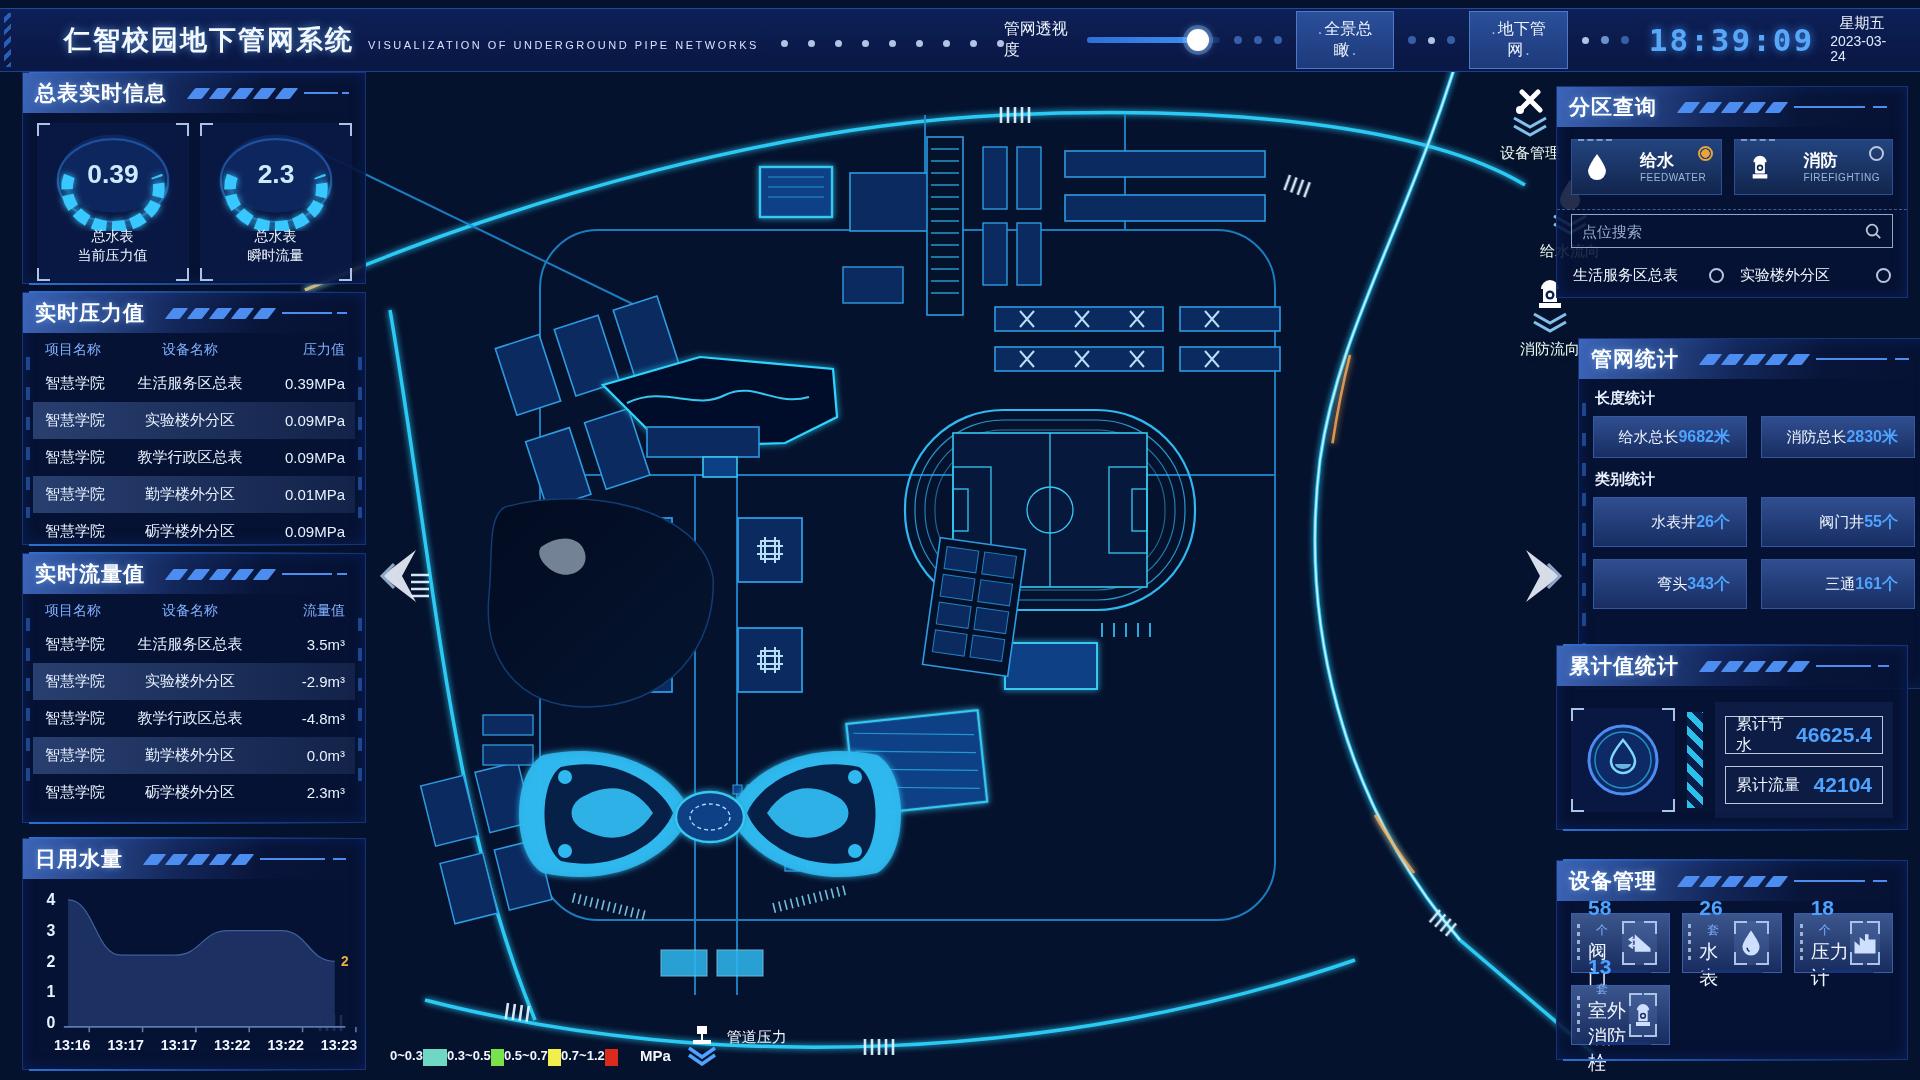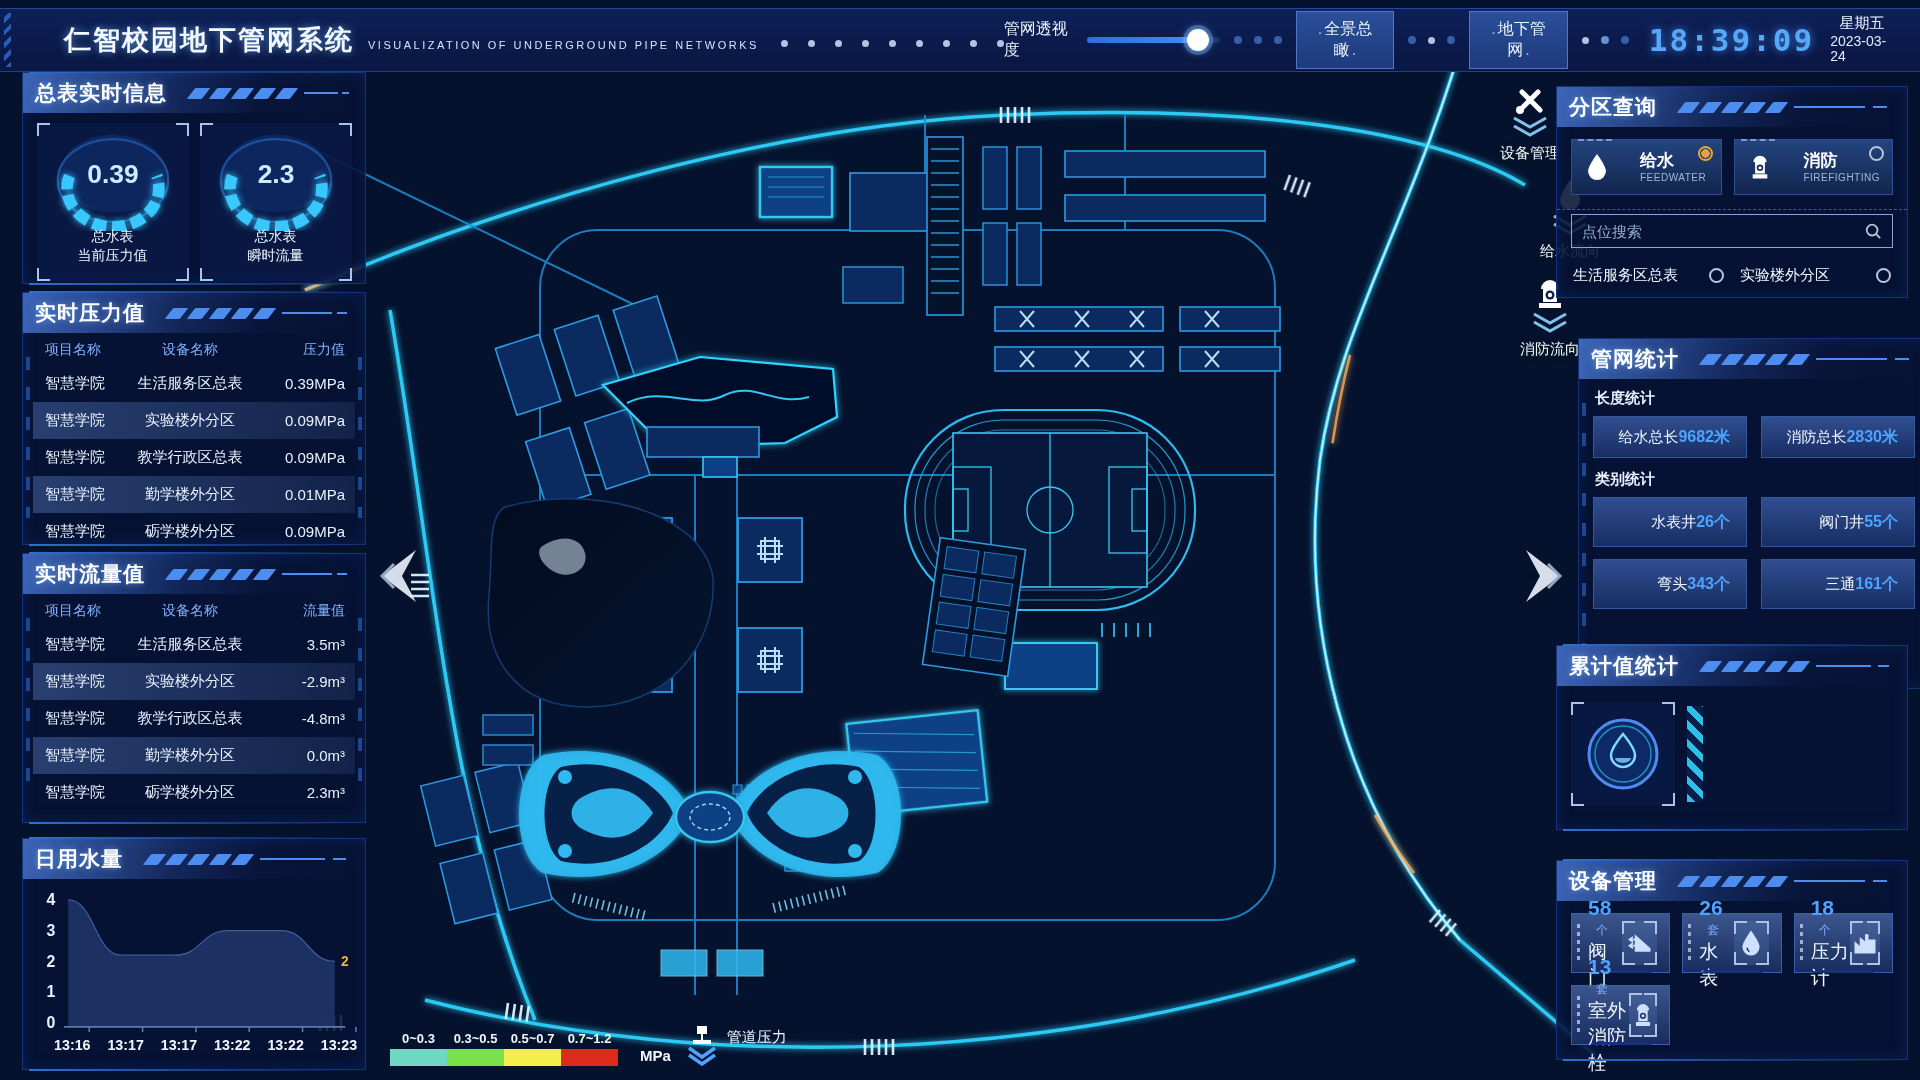--- a/index.html
+++ b/index.html
@@ -148,21 +148,21 @@
   .dev-lbl { font-size:19px; color:#f0f6ff; margin-top:0; }
   .dev-ico { position:relative; width:44px; height:44px; display:flex; align-items:center; justify-content:center;
     background:rgba(120,160,230,.18); }
 
   
   #campus-map { position:absolute; inset:0; z-index:0; }
   .map-tool { position:absolute; z-index:3; width:76px; text-align:center; cursor:pointer; }
   .map-tool .lbl { font-size:15px; color:#f0f6ff; text-shadow:0 1px 4px #021; margin-top:2px; white-space:nowrap; }
   .pg-arrow { position:absolute; z-index:2; cursor:pointer; }
   #legend { position:absolute; left:390px; top:1022px; z-index:3; display:flex; align-items:flex-end; gap:0; }
-  .seg { width:57px; display:flex; flex-direction:column; align-items:center; }
+  .seg { width:57px; display:flex; flex-direction:row; align-items:center; }
   .seg-label { font-size:13px; font-weight:700; color:#f2f7ff; margin-bottom:3px; white-space:nowrap; }
   .seg-bar { width:57px; height:17px; }
   .legend-unit { font-size:15px; font-weight:700; color:#f2f7ff; margin:0 14px 2px 22px; }
   .legend-pressure { display:flex; align-items:center; gap:8px; margin-bottom:0; }
   .legend-pressure .lbl { font-size:15px; color:#f0f6ff; margin-bottom:14px; }
 </style>
 </head>
 <body>
 
 <div id="stage">
@@ -744,20 +744,30 @@
   <div class="total-body">
     <div class="drop-box brk">
       <svg width="76" height="76" viewBox="0 0 76 76">
         <circle cx="38" cy="38" r="34" fill="#0d2a66" stroke="#4d8df0" stroke-width="3"></circle>
         <circle cx="38" cy="38" r="28" fill="none" stroke="#2fd4ff" stroke-width="1.5" opacity=".6"></circle>
         <path d="M38,18 C38,18 26,32 26,39 A12,12 0 0 0 50,39 C50,32 38,18 38,18 Z" fill="none" stroke="#7fd8ff" stroke-width="2.5"></path>
         <path d="M30,42 a8,5 0 0 0 16,0 Z" fill="#7fd8ff" opacity=".8"></path>
       </svg>
     </div>
     <div class="hatch"></div>
+    <div class="total-rows">
+      <div class="total-row">
+        <span class="lb">累计节水</span>
+            <span class="vl">46625.4</span>
+          </div>
+      <div class="total-row">
+        <span class="lb">累计流量</span>
+            <span class="vl">42104</span>
+          </div>
+    </div>
   </div>
 </div>
 
 <div class="panel" style="left:1556px; top:860px; width:352px; height:200px;">
   <div class="ptitle">
         <span class="txt">设备管理</span>
     <span class="slashes">
           <i></i>
           <i></i>
           <i></i>

